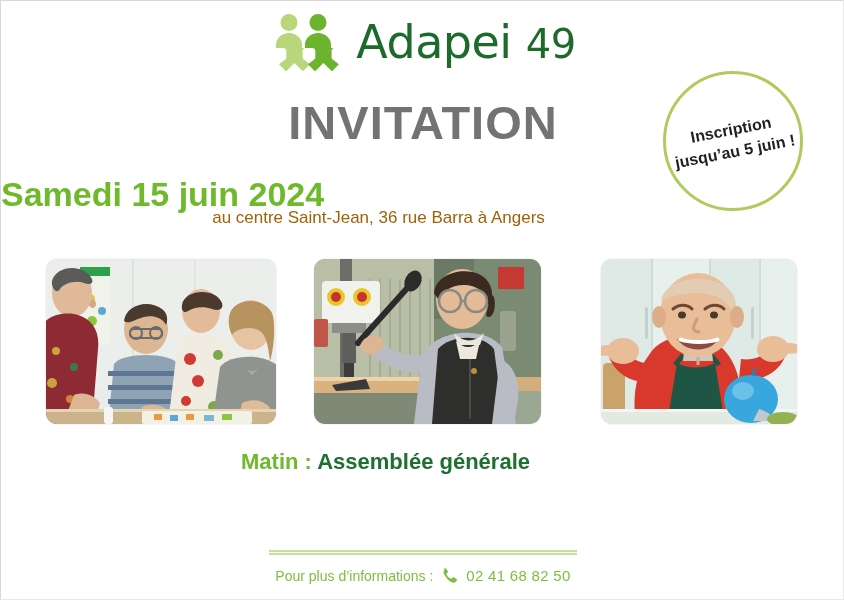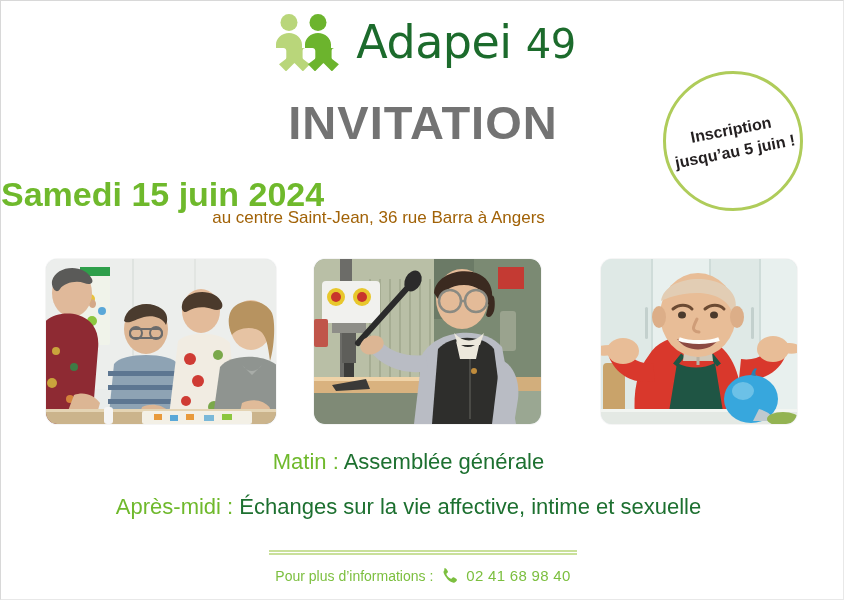--- a/index.html
+++ b/index.html
@@ -137,23 +137,22 @@
   #photo-1 { left: 45px;  width: 230px; }
   #photo-2 { left: 313px; width: 227px; }
   #photo-3 { left: 600px; width: 196px; }
 
   
   .program {
     position: absolute;
     left: 0;
     width: 769px;
     text-align: center;
-    font-weight: normal;
+    font-weight: bold;
     line-height: 1;
-    padding-left: 23px;
   }
   #program-morning { top: 450px; font-size: 22px; }
   #program-afternoon { top: 495px; font-size: 22px; }
   .label-light { color: #6FB92C; }
   .label-dark  { color: #1d7030; }
 
   
   .divider {
     position: absolute;
     top: 549px;
@@ -423,29 +422,25 @@
         </g>
       </svg>
     </div>
 
   </div>
 
   <div class="program" id="program-morning">
     <span class="label-light">Matin :</span>
     <span class="label-dark">Assemblée générale</span>
   </div>
-  <div class="program" id="program-afternoon">
-    <span class="label-light">Après-midi :</span>
-    <span class="label-dark">Échanges sur la vie affective, intime et sexuelle</span>
-  </div>
 
   <div class="divider"></div>
   <div class="footer">
     <span>Pour plus d’informations :</span>
     <span class="phone-icon">
       <svg width="17" height="17" viewBox="0 0 17 17">
         <path d="M3.2 1.6c.7-.6 1.7-.5 2.2.3l1.3 2c.4.6.3 1.4-.3 1.9l-.8.6c-.2.2-.3.5-.2.8.4 1 1 1.9 1.8 2.7.8.8 1.7 1.4 2.7 1.8.3.1.6 0 .8-.2l.6-.8c.5-.6 1.3-.7 1.9-.3l2 1.3c.8.5.9 1.5.3 2.2l-.8.9c-.7.8-1.9 1.1-2.9.7-2-.7-3.9-2-5.5-3.6C4.7 10 3.4 8.1 2.7 6.1c-.4-1-.1-2.2.7-2.9z" fill="#7CBF3F"></path>
       </svg>
     </span>
-    <span class="phone-number">02 41 68 98 40</span>
+    <span class="phone-number">02 41 68 82 50</span>
   </div>
 
 </div>
 
 </body></html>

